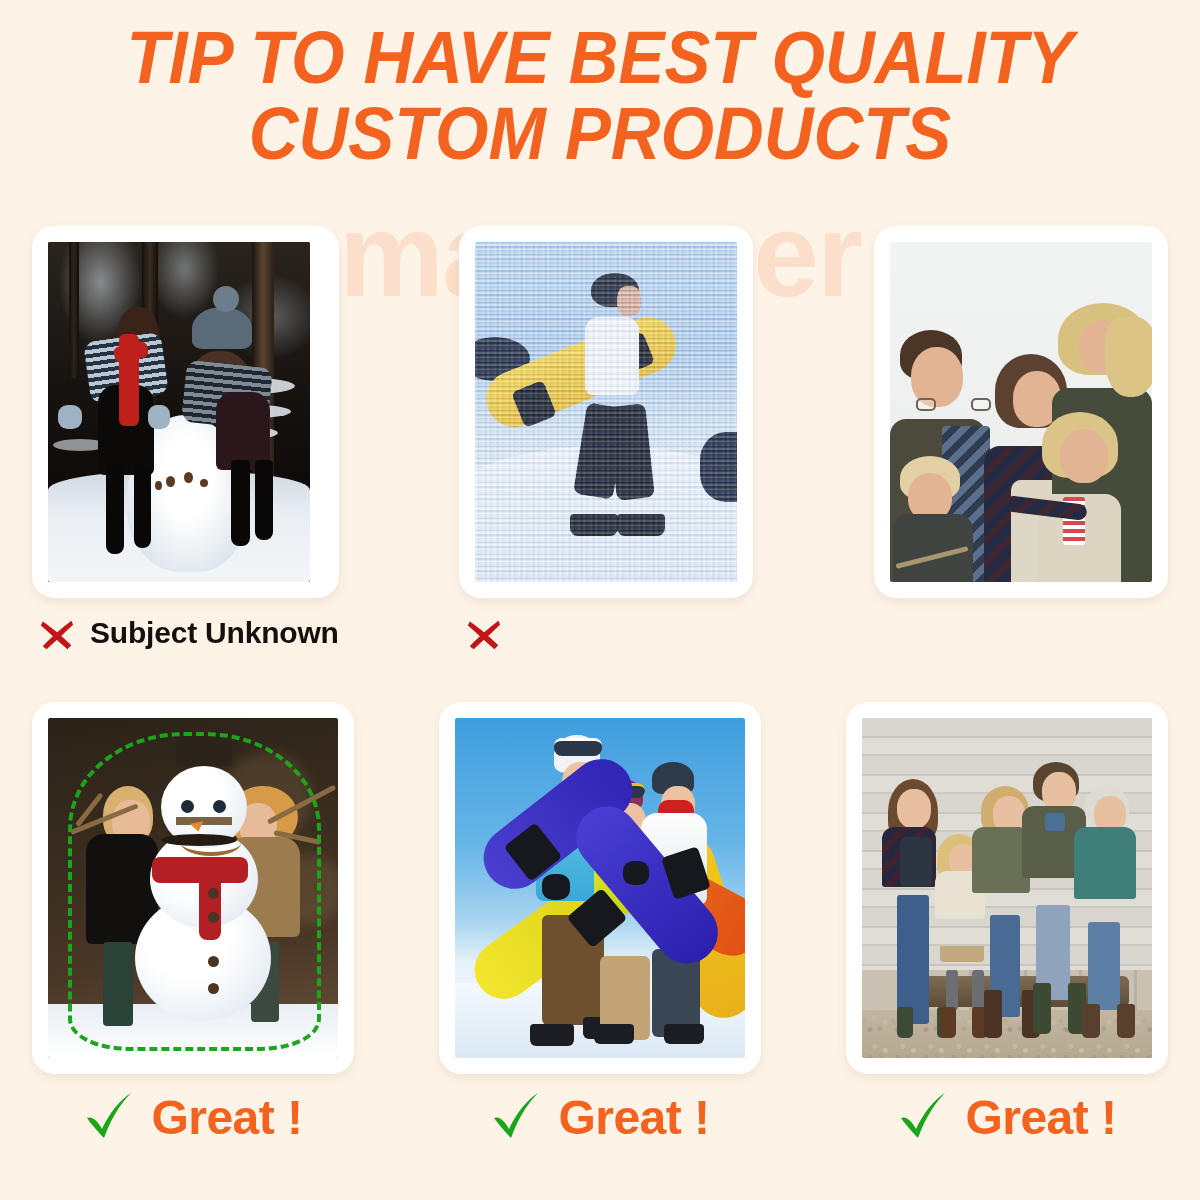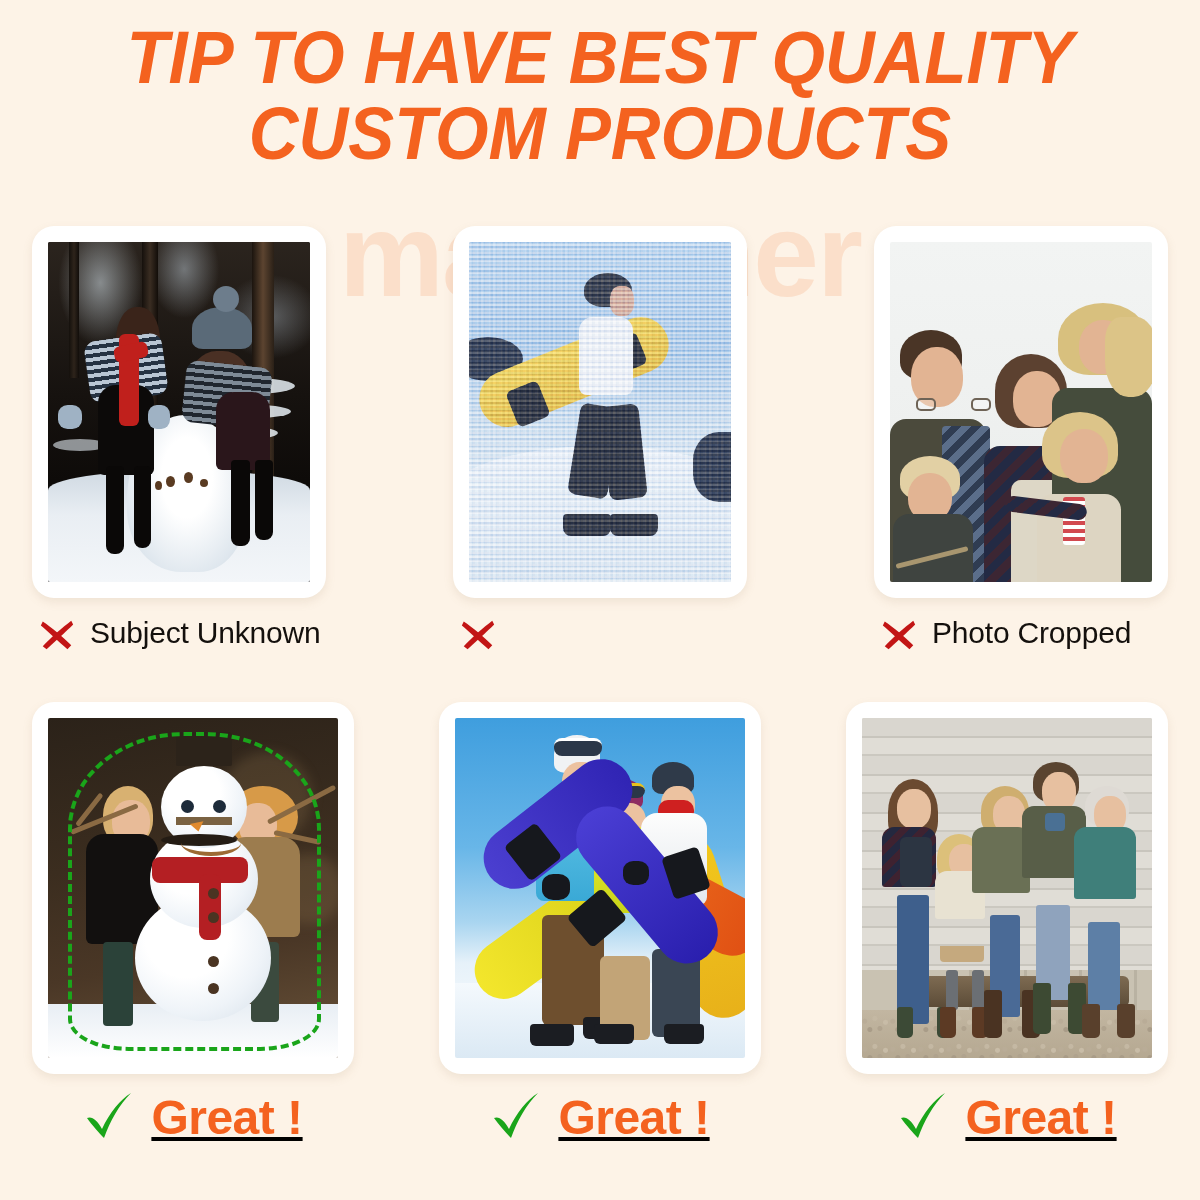--- a/index.html
+++ b/index.html
@@ -52,21 +52,21 @@
 
   
   .grid {
     position: absolute;
     top: 226px;
     left: 0;
     width: 1200px;
     z-index: 2;
   }
   .row { display: flex; justify-content: space-between; padding: 0 32px; }
-  .row-2 { margin-top: 50px; text-decoration: underline; }
+  .row-2 { margin-top: 50px; }
   .cell { position: relative; }
 
   .card {
     background: #ffffff;
     border-radius: 22px;
     box-shadow: 0 4px 10px rgba(170,140,110,0.16);
     padding: 16px;
   }
 
   .photo {
@@ -87,21 +87,21 @@
   
   .label-bad {
     display: flex;
     align-items: center;
     gap: 14px;
     margin-top: 16px;
     padding-left: 6px;
   }
   .label-bad .txt {
     font-size: 30px;
-    font-weight: 400;
+    font-weight: 700;
     color: #14100d;
     letter-spacing: -0.2px;
     white-space: nowrap;
   }
   .xmark { width: 38px; height: 38px; flex: 0 0 38px; }
 
   .label-good {
     display: flex;
     align-items: center;
     justify-content: center;
@@ -416,27 +416,20 @@
           <div class="head" style="left:65%;top:55%;width:48px;height:54px;"></div>
           <div class="smile" style="left:71%;top:81%;width:22px;"></div>
           <div class="body" style="left:56%;top:74%;width:84px;height:26%;background:#ddd5c2;"></div>
           <div class="body" style="left:66%;top:75%;width:22px;height:14%;background:repeating-linear-gradient(180deg,#d2494f 0 4px,#fff 4px 8px);border-radius:3px;"></div>
 
           <div class="body" style="left:44%;top:76%;width:82px;height:16px;background:repeating-linear-gradient(135deg,#3c2633 0 8px,#232a44 8px 16px);border-radius:10px;transform:rotate(7deg);"></div>
 
           <div class="body" style="left:2%;top:92%;width:74px;height:5px;background:#a8966f;border-radius:3px;transform:rotate(-14deg);"></div>
         </div>
       </div>
-      <div class="label-bad">
-        <svg class="xmark" viewBox="0 0 40 40">
-          <path d="M5 8 C14 14, 26 24, 35 33 L31 37 C22 29, 10 18, 3 12 Z" fill="#c21515"></path>
-          <path d="M35 7 C26 14, 13 25, 5 34 L9 37 C18 29, 30 18, 37 11 Z" fill="#c21515"></path>
-        </svg>
-        <span class="txt">Photo Cropped</span>
-      </div>
     </div>
   </div>
 
   <div class="row row-2">
 
     <div class="cell d1">
       <div class="card">
         <div class="photo p-snowman">
           <div class="bokeh" style="left:60%;top:10%;width:90px;height:90px;"></div>
           <div class="bokeh" style="left:78%;top:40%;width:70px;height:70px;"></div>

